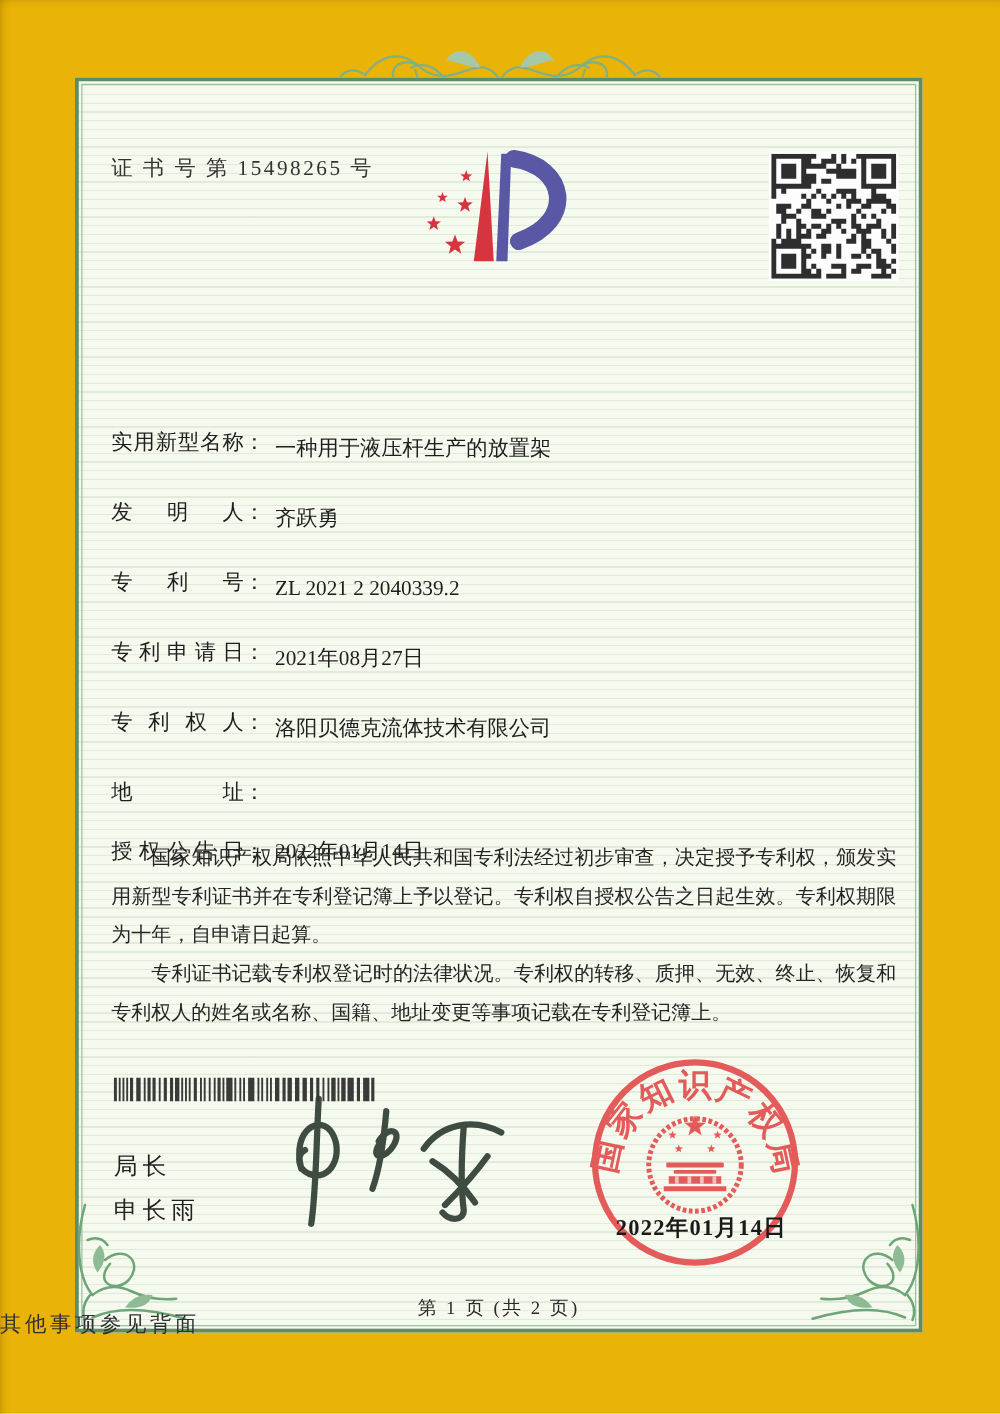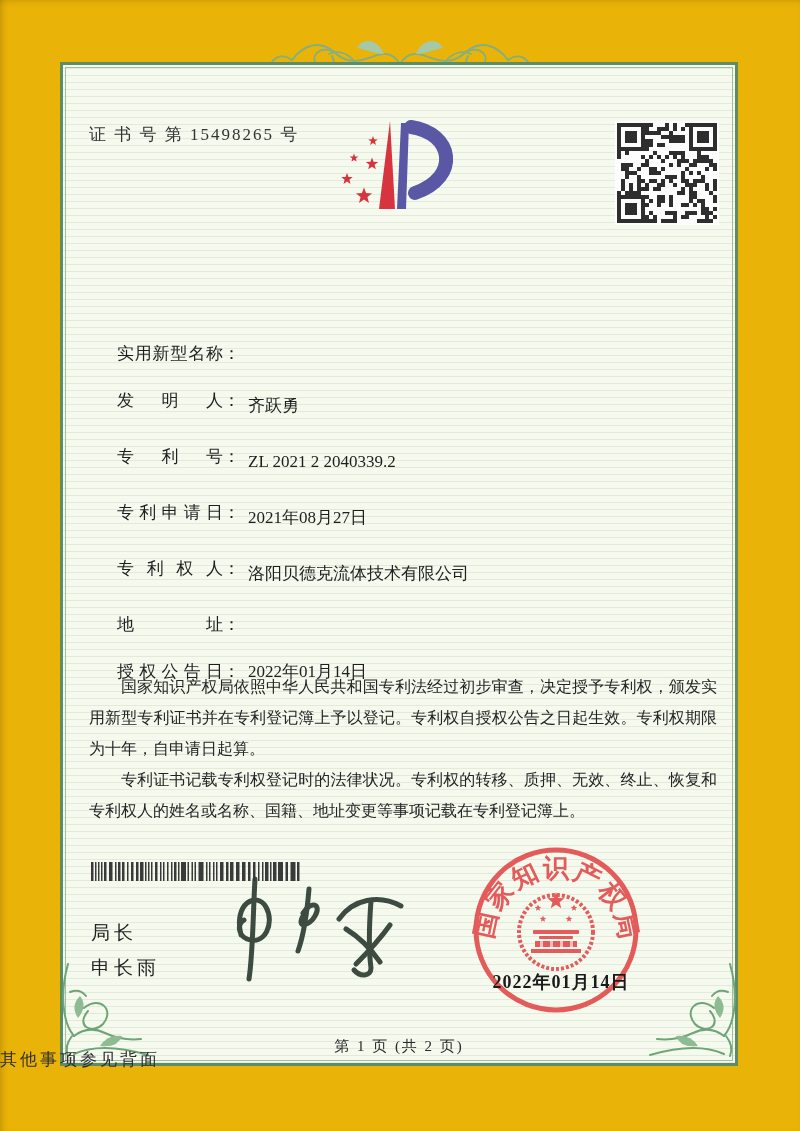--- a/index.html
+++ b/index.html
@@ -14,21 +14,21 @@
   #frame::after{content:"";position:absolute;inset:2px;border:1px solid #9cc0a0;pointer-events:none;}
   
   .cert-number{position:absolute;left:26px;top:58px;font-size:17px;letter-spacing:2px;color:#333;}
   .logo{position:absolute;left:268px;top:46px;}
   .qr{position:absolute;left:552px;top:56px;background:#fdfdfd;padding:2px;}
   .title{position:absolute;left:0;top:180px;width:100%;text-align:center;
          font-size:41px;font-weight:700;letter-spacing:8px;color:#2d2d2d;}
   
   #fields{position:absolute;left:26px;top:280px;width:625px;font-size:17px;color:#1e1e1e;}
   .field-row{display:flex;align-items:flex-start;margin-bottom:29px;line-height:18px;position:relative;}
-  .f-label{display:inline-block;width:106px;text-align:justify;text-align-last:justify;flex:none;margin-left:28px;}
+  .f-label{display:inline-block;width:106px;text-align:justify;text-align-last:justify;flex:none;}
   .f-colon{flex:none;margin-right:8px;}
   .f-value{display:inline-block;max-width:460px;line-height:27px;margin-top:-4px;padding-top:4px;}
   .grant-row{display:flex;margin-top:1px;position:relative;line-height:18px;}
   .grant-b{position:absolute;left:308px;top:0;}
   
   #paras{position:absolute;left:26px;top:606px;width:628px;font-size:16px;line-height:31px;
          text-align:justify;color:#242424;}
   #paras p{margin:0;text-indent:2em;}
   
   .barcode{position:absolute;left:28px;top:797px;}
@@ -88,20 +88,21 @@
     <svg class="qr" width="100" height="100" viewBox="0 0 100 100">
       <rect width="100" height="100" fill="#fdfdfd"></rect>
       <path id="qr-path" fill="#2e2e2e" d="M0,0h4v4h-4zM4,0h4v4h-4zM8,0h4v4h-4zM12,0h4v4h-4zM16,0h4v4h-4zM20,0h4v4h-4zM24,0h4v4h-4zM28,0h4v4h-4zM32,0h4v4h-4zM48,0h4v4h-4zM56,0h4v4h-4zM68,0h4v4h-4zM72,0h4v4h-4zM76,0h4v4h-4zM80,0h4v4h-4zM84,0h4v4h-4zM88,0h4v4h-4zM92,0h4v4h-4zM96,0h4v4h-4zM0,4h4v4h-4zM24,4h4v4h-4zM28,4h4v4h-4zM40,4h4v4h-4zM44,4h4v4h-4zM48,4h4v4h-4zM56,4h4v4h-4zM64,4h4v4h-4zM72,4h4v4h-4zM96,4h4v4h-4zM0,8h4v4h-4zM8,8h4v4h-4zM12,8h4v4h-4zM16,8h4v4h-4zM24,8h4v4h-4zM28,8h4v4h-4zM32,8h4v4h-4zM36,8h4v4h-4zM40,8h4v4h-4zM52,8h4v4h-4zM72,8h4v4h-4zM80,8h4v4h-4zM84,8h4v4h-4zM88,8h4v4h-4zM96,8h4v4h-4zM0,12h4v4h-4zM8,12h4v4h-4zM12,12h4v4h-4zM16,12h4v4h-4zM24,12h4v4h-4zM44,12h4v4h-4zM48,12h4v4h-4zM52,12h4v4h-4zM56,12h4v4h-4zM60,12h4v4h-4zM64,12h4v4h-4zM72,12h4v4h-4zM80,12h4v4h-4zM84,12h4v4h-4zM88,12h4v4h-4zM96,12h4v4h-4zM0,16h4v4h-4zM8,16h4v4h-4zM12,16h4v4h-4zM16,16h4v4h-4zM24,16h4v4h-4zM28,16h4v4h-4zM32,16h4v4h-4zM52,16h4v4h-4zM56,16h4v4h-4zM60,16h4v4h-4zM64,16h4v4h-4zM72,16h4v4h-4zM80,16h4v4h-4zM84,16h4v4h-4zM88,16h4v4h-4zM96,16h4v4h-4zM0,20h4v4h-4zM24,20h4v4h-4zM28,20h4v4h-4zM32,20h4v4h-4zM40,20h4v4h-4zM44,20h4v4h-4zM72,20h4v4h-4zM96,20h4v4h-4zM0,24h4v4h-4zM4,24h4v4h-4zM8,24h4v4h-4zM12,24h4v4h-4zM16,24h4v4h-4zM20,24h4v4h-4zM24,24h4v4h-4zM28,24h4v4h-4zM72,24h4v4h-4zM76,24h4v4h-4zM80,24h4v4h-4zM84,24h4v4h-4zM88,24h4v4h-4zM92,24h4v4h-4zM96,24h4v4h-4zM0,28h4v4h-4zM8,28h4v4h-4zM36,28h4v4h-4zM52,28h4v4h-4zM56,28h4v4h-4zM60,28h4v4h-4zM64,28h4v4h-4zM80,28h4v4h-4zM0,32h4v4h-4zM24,32h4v4h-4zM32,32h4v4h-4zM40,32h4v4h-4zM48,32h4v4h-4zM56,32h4v4h-4zM64,32h4v4h-4zM80,32h4v4h-4zM84,32h4v4h-4zM88,32h4v4h-4zM28,36h4v4h-4zM44,36h4v4h-4zM60,36h4v4h-4zM64,36h4v4h-4zM68,36h4v4h-4zM76,36h4v4h-4zM80,36h4v4h-4zM84,36h4v4h-4zM88,36h4v4h-4zM92,36h4v4h-4zM4,40h4v4h-4zM8,40h4v4h-4zM12,40h4v4h-4zM24,40h4v4h-4zM28,40h4v4h-4zM52,40h4v4h-4zM60,40h4v4h-4zM72,40h4v4h-4zM76,40h4v4h-4zM92,40h4v4h-4zM96,40h4v4h-4zM4,44h4v4h-4zM8,44h4v4h-4zM20,44h4v4h-4zM32,44h4v4h-4zM36,44h4v4h-4zM44,44h4v4h-4zM68,44h4v4h-4zM88,44h4v4h-4zM96,44h4v4h-4zM8,48h4v4h-4zM12,48h4v4h-4zM16,48h4v4h-4zM32,48h4v4h-4zM36,48h4v4h-4zM40,48h4v4h-4zM64,48h4v4h-4zM72,48h4v4h-4zM80,48h4v4h-4zM8,52h4v4h-4zM20,52h4v4h-4zM48,52h4v4h-4zM52,52h4v4h-4zM56,52h4v4h-4zM64,52h4v4h-4zM84,52h4v4h-4zM4,56h4v4h-4zM20,56h4v4h-4zM24,56h4v4h-4zM32,56h4v4h-4zM36,56h4v4h-4zM44,56h4v4h-4zM52,56h4v4h-4zM64,56h4v4h-4zM68,56h4v4h-4zM76,56h4v4h-4zM80,56h4v4h-4zM84,56h4v4h-4zM96,56h4v4h-4zM4,60h4v4h-4zM12,60h4v4h-4zM20,60h4v4h-4zM28,60h4v4h-4zM40,60h4v4h-4zM44,60h4v4h-4zM56,60h4v4h-4zM68,60h4v4h-4zM72,60h4v4h-4zM76,60h4v4h-4zM88,60h4v4h-4zM96,60h4v4h-4zM4,64h4v4h-4zM12,64h4v4h-4zM20,64h4v4h-4zM24,64h4v4h-4zM28,64h4v4h-4zM36,64h4v4h-4zM40,64h4v4h-4zM64,64h4v4h-4zM72,64h4v4h-4zM88,64h4v4h-4zM96,64h4v4h-4zM0,68h4v4h-4zM8,68h4v4h-4zM12,68h4v4h-4zM16,68h4v4h-4zM20,68h4v4h-4zM60,68h4v4h-4zM64,68h4v4h-4zM72,68h4v4h-4zM76,68h4v4h-4zM92,68h4v4h-4zM0,72h4v4h-4zM4,72h4v4h-4zM8,72h4v4h-4zM12,72h4v4h-4zM16,72h4v4h-4zM20,72h4v4h-4zM24,72h4v4h-4zM28,72h4v4h-4zM40,72h4v4h-4zM44,72h4v4h-4zM52,72h4v4h-4zM72,72h4v4h-4zM76,72h4v4h-4zM96,72h4v4h-4zM0,76h4v4h-4zM24,76h4v4h-4zM32,76h4v4h-4zM40,76h4v4h-4zM44,76h4v4h-4zM52,76h4v4h-4zM72,76h4v4h-4zM80,76h4v4h-4zM84,76h4v4h-4zM96,76h4v4h-4zM0,80h4v4h-4zM8,80h4v4h-4zM12,80h4v4h-4zM16,80h4v4h-4zM24,80h4v4h-4zM28,80h4v4h-4zM40,80h4v4h-4zM52,80h4v4h-4zM64,80h4v4h-4zM68,80h4v4h-4zM76,80h4v4h-4zM84,80h4v4h-4zM0,84h4v4h-4zM8,84h4v4h-4zM12,84h4v4h-4zM16,84h4v4h-4zM24,84h4v4h-4zM84,84h4v4h-4zM88,84h4v4h-4zM96,84h4v4h-4zM0,88h4v4h-4zM8,88h4v4h-4zM12,88h4v4h-4zM16,88h4v4h-4zM24,88h4v4h-4zM32,88h4v4h-4zM48,88h4v4h-4zM52,88h4v4h-4zM56,88h4v4h-4zM68,88h4v4h-4zM72,88h4v4h-4zM76,88h4v4h-4zM84,88h4v4h-4zM88,88h4v4h-4zM92,88h4v4h-4zM0,92h4v4h-4zM24,92h4v4h-4zM28,92h4v4h-4zM36,92h4v4h-4zM56,92h4v4h-4zM64,92h4v4h-4zM68,92h4v4h-4zM88,92h4v4h-4zM96,92h4v4h-4zM0,96h4v4h-4zM4,96h4v4h-4zM8,96h4v4h-4zM12,96h4v4h-4zM16,96h4v4h-4zM20,96h4v4h-4zM24,96h4v4h-4zM28,96h4v4h-4zM32,96h4v4h-4zM36,96h4v4h-4zM44,96h4v4h-4zM48,96h4v4h-4zM52,96h4v4h-4zM56,96h4v4h-4zM80,96h4v4h-4zM84,96h4v4h-4zM88,96h4v4h-4zM92,96h4v4h-4z"></path>
     </svg>
 
 
     <div id="fields">
       <div class="field-row">
           <span class="f-label">实用新型名称</span>
           <span class="f-colon">：</span>
+          <span class="f-value">一种用于液压杆生产的放置架</span>
         </div>
         <div class="field-row">
           <span class="f-label">发明人</span>
           <span class="f-colon">：</span>
           <span class="f-value">齐跃勇</span>
         </div>
         <div class="field-row">
           <span class="f-label">专利号</span>
           <span class="f-colon">：</span>
           <span class="f-value">ZL 2021 2 2040339.2</span>

